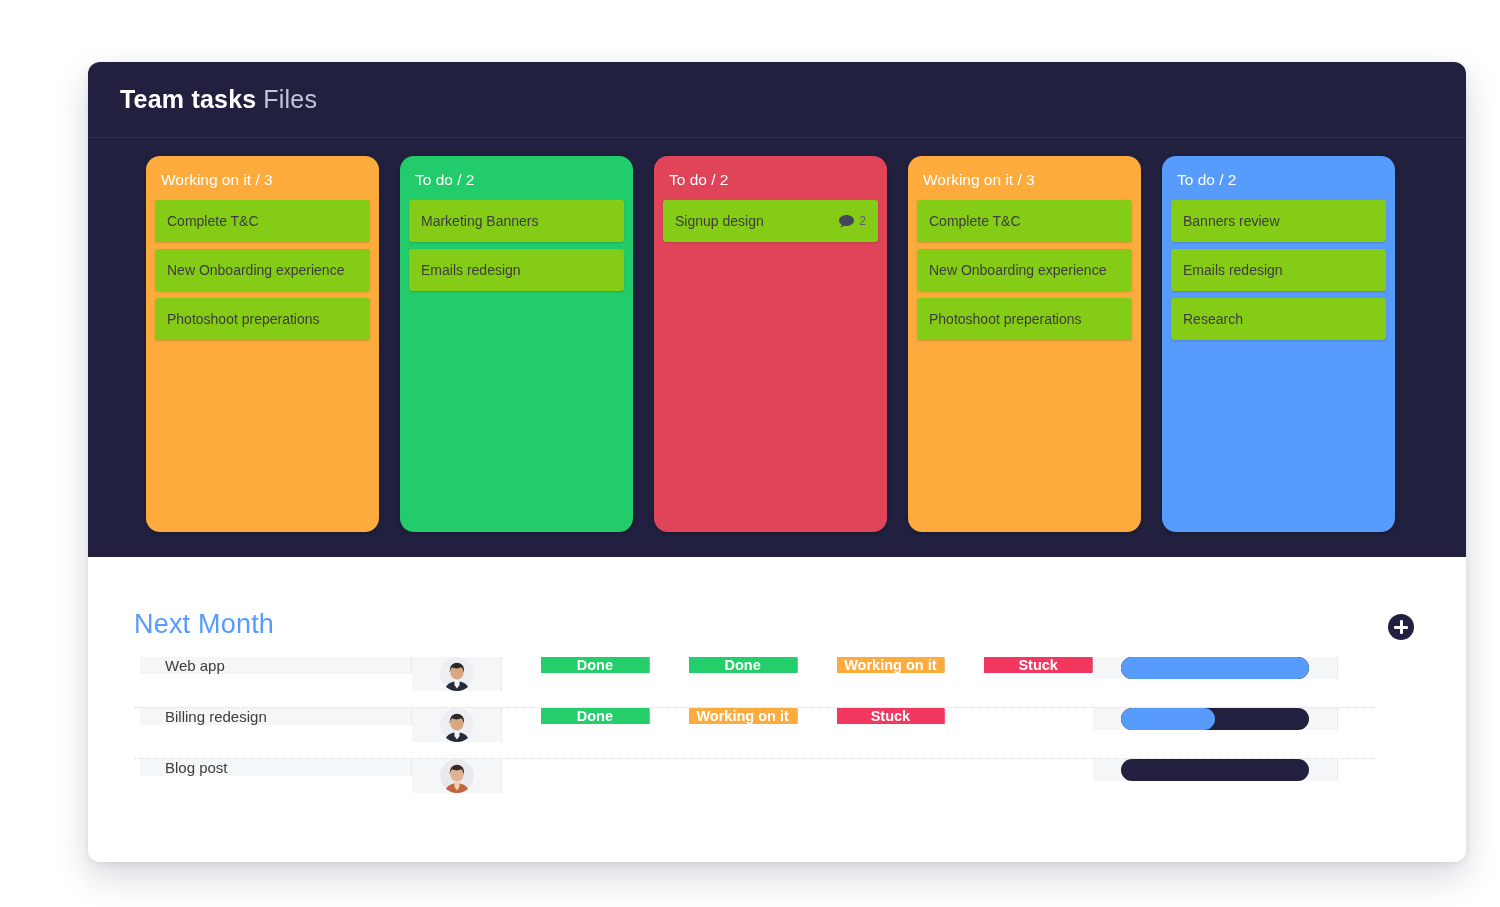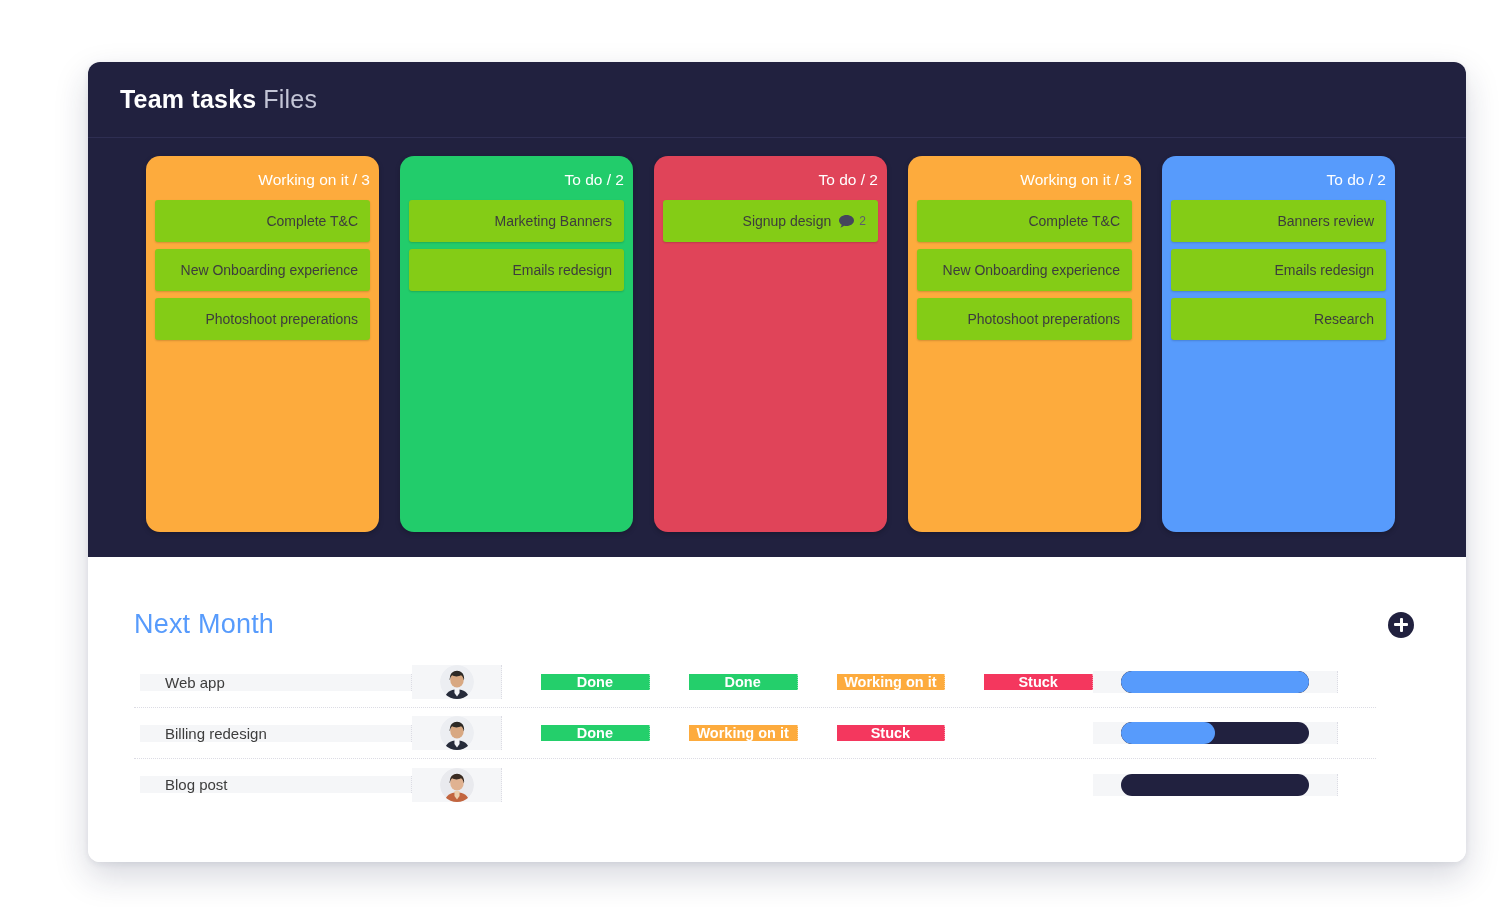--- a/index.html
+++ b/index.html
@@ -24,21 +24,20 @@
     box-shadow: 0 14px 34px rgba(30,35,70,0.18), 0 2px 6px rgba(30,35,70,0.08);
     overflow: hidden;
   }
 
   
   #board-panel {
     position: relative;
     width: 100%;
     height: 495px;
     background: #21213F;
-    text-align: right;
   }
 
   #board-header {
     height: 76px;
     display: flex;
     align-items: center;
     padding-left: 32px;
     border-bottom: 1px solid #2e2e52;
   }
   #board-title-wrap {
@@ -98,21 +97,21 @@
 
   
   #table-panel {
     position: relative;
     background: #ffffff;
     height: 305px;
     padding: 0 46px;
   }
   #table-head-row {
     display: flex;
-    align-items: center;
+    align-items: flex-end;
     justify-content: space-between;
     padding-top: 52px;
     padding-bottom: 17px;
   }
   #table-title {
     color: #579BFC;
     font-size: 27px;
     letter-spacing: 0.2px;
   }
   #add-row-button {
@@ -130,21 +129,21 @@
     border-radius: 1px;
   }
   #add-row-button::before { left: 6px; right: 6px; top: 11.5px; height: 3px; }
   #add-row-button::after  { top: 6px; bottom: 6px; left: 11.5px; width: 3px; }
 
   
   #grid { width: 1242px; }
   .grow {
     display: flex;
     height: 51px;
-    align-items: center;
+    align-items: flex-start;
     border-bottom: 1px dotted #dcdce4;
   }
   .grow:last-child { border-bottom: none; }
   .accent-bar { width: 6px; background: #579BFC; flex: 0 0 6px; }
   .cell-name {
     flex: 0 0 272px;
     background: #f5f6f8;
     display: flex;
     align-items: center;
     padding-left: 25px;

